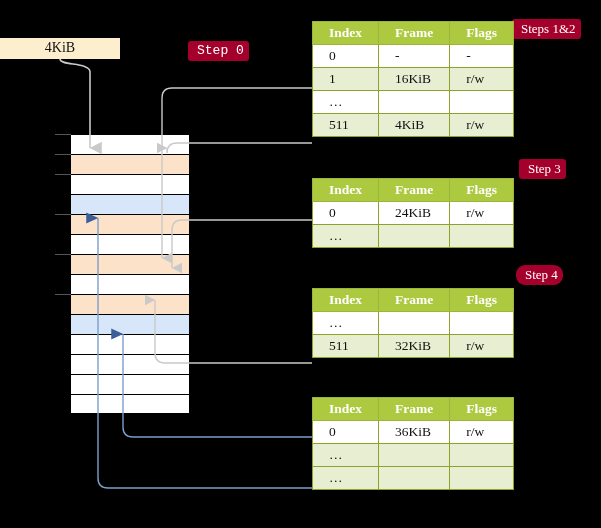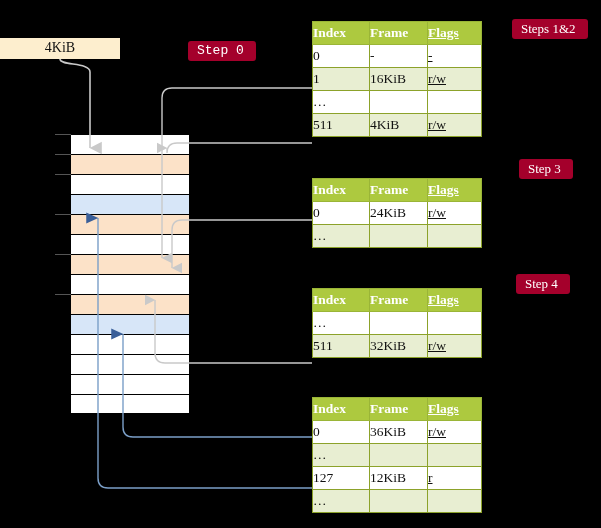--- a/index.html
+++ b/index.html
@@ -4,67 +4,67 @@
 <style>
   html,body{margin:0;padding:0;background:#000;}
   body{width:601px;height:528px;position:relative;overflow:hidden;
        font-family:"Liberation Serif",serif;}
 
   .root{position:absolute;left:0;top:0;width:601px;height:528px;}
 
   
   .badge{position:absolute;background:#a4002b;color:#ffffff;
          font-family:"Liberation Serif",serif;font-size:13px;
-         padding:2px 12px 3px 9px;border-radius:3px;
+         padding:2px 5px 3px 9px;border-radius:3px;
          white-space:nowrap;line-height:15px;
          box-shadow:0 1px 0 rgba(0,0,0,.4);}
 
   
   .sizebox{position:absolute;background:#fdeece;color:#111;
            font-family:"Liberation Serif",serif;font-size:14px;
            text-align:center;line-height:20px;}
 
   
   .memcol{position:absolute;}
   .memrow{position:absolute;left:0;border:1px solid #000;
           border-top-width:1px;border-bottom-width:0;box-sizing:border-box;}
   .memrow.last{border-bottom-width:1px;}
   .tick{position:absolute;height:1px;background:#555;}
 
   
   .ptable{position:absolute;border-collapse:collapse;
           font-family:"Liberation Serif",serif;font-size:13.5px;
           background:#fff;}
-  .ptable td,.ptable th{border:1px solid #8ca22a;padding:1px 0;
+  .ptable td,.ptable th{border:1px solid #8ca22a;padding:1px 16px;
           height:23px;box-sizing:border-box;text-align:left;
           font-weight:normal;vertical-align:middle;color:#111;}
   .ptable th{background:#adc93f;color:#ffffff;font-weight:bold;
           font-size:13.5px;border-color:#9ab537;}
   .ptable tr.alt td{background:#e8eed2;}
   .ptable tr.plain td{background:#ffffff;}
   .ptable td.hl{background:#fbf9a0;}
   .c-index{width:57px;}
   .c-frame{width:58px;font-family:Liberation Serif, serif;}
-  .c-flags{width:54px;text-decoration:underline;}
+  .c-flags{width:54px;}
 
   
   .wires{position:absolute;left:0;top:0;width:601px;height:528px;
          pointer-events:none;}
 </style>
 </head>
 <body>
 
 <div class="root">
 
   <div class="sizebox" style="left:0px;top:38px;width:120px;height:21px;">4KiB</div>
 
   <div class="badge" style="left:188px;top:41px;font-family:Liberation Mono, monospace;">Step 0</div>
   <div class="badge" style="left:512px;top:19px;">Steps 1&amp;2</div>
   <div class="badge" style="left:519px;top:159px;">Step 3</div>
-  <div class="badge" style="left:516px;top:274px;">Step 4</div>
+  <div class="badge" style="left:516px;top:265px;border-radius:9px;">Step 4</div>
 
   <div class="memcol" id="memcol" style="left:70px;top:134px;width:120px;height:280px;">
       <div class="memrow" style="top: 0px; width: 120px; height: 20px; background: rgb(255, 255, 255);"></div>
       <div class="memrow" style="top: 20px; width: 120px; height: 20px; background: rgb(252, 226, 200);"></div>
       <div class="memrow" style="top: 40px; width: 120px; height: 20px; background: rgb(255, 255, 255);"></div>
       <div class="memrow" style="top: 60px; width: 120px; height: 20px; background: rgb(215, 230, 248);"></div>
       <div class="memrow" style="top: 80px; width: 120px; height: 20px; background: rgb(252, 226, 200);"></div>
       <div class="memrow" style="top: 100px; width: 120px; height: 20px; background: rgb(255, 255, 255);"></div>
       <div class="memrow" style="top: 120px; width: 120px; height: 20px; background: rgb(252, 226, 200);"></div>
       <div class="memrow" style="top: 140px; width: 120px; height: 20px; background: rgb(255, 255, 255);"></div>
@@ -167,25 +167,20 @@
         <tr class="plain">
           <td class="c-index">0</td>
           <td class="c-frame">36KiB</td>
           <td class="c-flags">r/w</td>
         </tr>
         <tr class="alt">
           <td class="c-index">…</td>
           <td class="c-frame"></td>
           <td class="c-flags"></td>
         </tr>
-        <tr class="plain">
-          <td class="c-index">127</td>
-          <td class="c-frame">12KiB</td>
-          <td class="c-flags">r</td>
-        </tr>
         <tr class="alt">
           <td class="c-index">…</td>
           <td class="c-frame"></td>
           <td class="c-flags"></td>
         </tr>
       </tbody>
     </table>
 
   <svg class="wires" viewBox="0 0 601 528" xmlns="http://www.w3.org/2000/svg">
     <defs>

